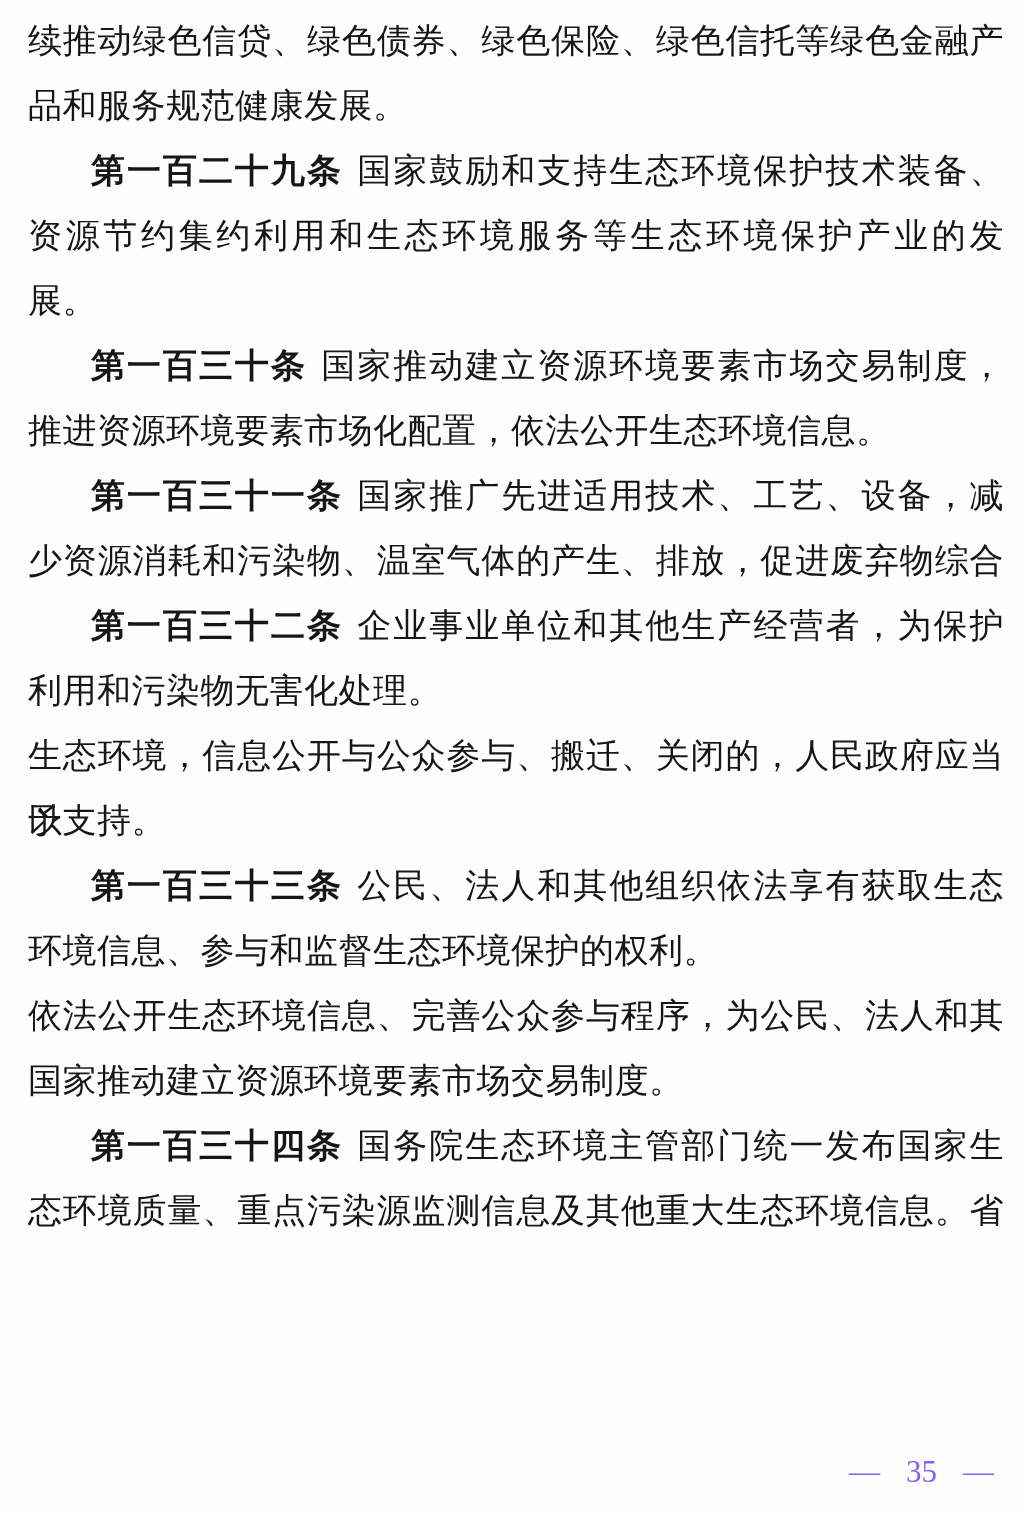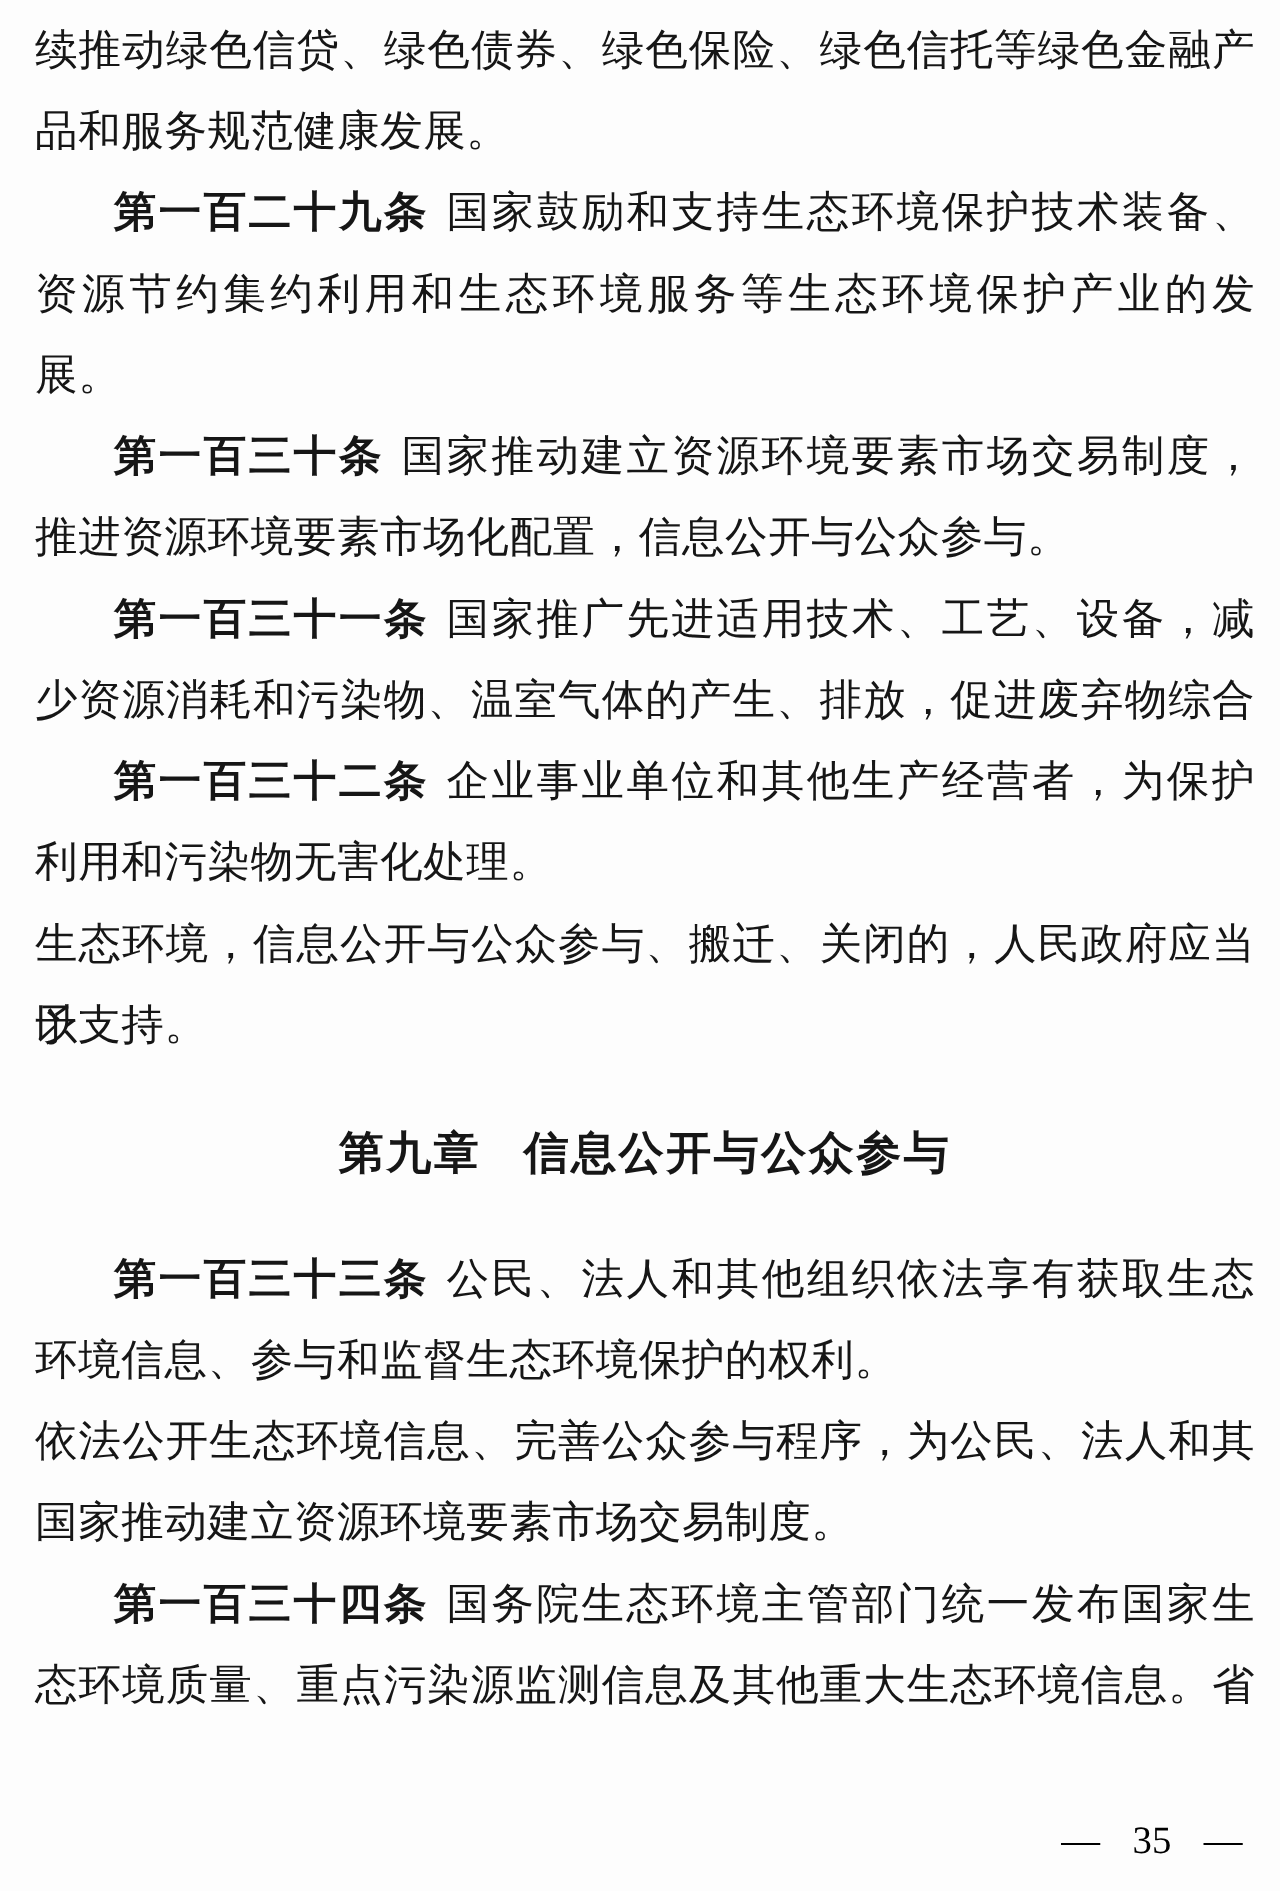--- a/index.html
+++ b/index.html
@@ -60,52 +60,51 @@
     display: inline-block;
     width: 34px;
   }
   .footer {
     position: absolute;
     top: 1452px;
     right: 30px;
     font-size: 31px;
     line-height: 40px;
     font-family: "Liberation Serif", "DejaVu Serif", serif;
-    color: #000000;
+    color: #8b5cf6;
   }
   .footer .num {
     display: inline-block;
     margin: 0 26px;
   }
 </style>
 </head>
 <body>
 
 <div class="page">
   <div class="content">
 
     <div class="line fill"><span>续推动绿色信贷、绿色债券、绿色保险、绿色信托等绿色金融产</span></div>
     <div class="line"><span>品和服务规范健康发展。</span></div>
 
     <div class="line fill indent"><span class="art">第一百二十九条</span><span>国家鼓励和支持生态环境保护技术装备、</span></div>
     <div class="line fill"><span>资源节约集约利用和生态环境服务等生态环境保护产业的发</span></div>
     <div class="line"><span>展。</span></div>
 
     <div class="line fill indent"><span class="art">第一百三十条</span><span>国家推动建立资源环境要素市场交易制度，</span></div>
-    <div class="line"><span>推进资源环境要素市场化配置，信息公开与公众参与。</span></div>
+    <div class="line"><span>推进资源环境要素市场化配置，依法公开生态环境信息。</span></div>
 
     <div class="line fill indent"><span class="art">第一百三十一条</span><span>国家推广先进适用技术、工艺、设备，减</span></div>
     <div class="line fill"><span>少资源消耗和污染物、温室气体的产生、排放，促进废弃物综合</span></div>
     <div class="line fill indent"><span class="art">第一百三十二条</span><span>企业事业单位和其他生产经营者，为保护</span></div>
 
     <div class="line"><span>利用和污染物无害化处理。</span></div>
     <div class="line fill"><span>生态环境，信息公开与公众参与、搬迁、关闭的，人民政府应当予</span></div>
     <div class="line"><span>以支持。</span></div>
 
-    <div class="chapter"><span>第九章</span><span class="gap"></span><span>信息公开与公众参与</span></div>
 
     <div class="line fill indent"><span class="art">第一百三十三条</span><span>公民、法人和其他组织依法享有获取生态</span></div>
     <div class="line"><span>环境信息、参与和监督生态环境保护的权利。</span></div>
 
     <div class="line fill"><span>依法公开生态环境信息、完善公众参与程序，为公民、法人和其</span></div>
     <div class="line"><span>国家推动建立资源环境要素市场交易制度。</span></div>
 
     <div class="line fill indent"><span class="art">第一百三十四条</span><span>国务院生态环境主管部门统一发布国家生</span></div>
     <div class="line fill"><span>态环境质量、重点污染源监测信息及其他重大生态环境信息。省</span></div>
 

